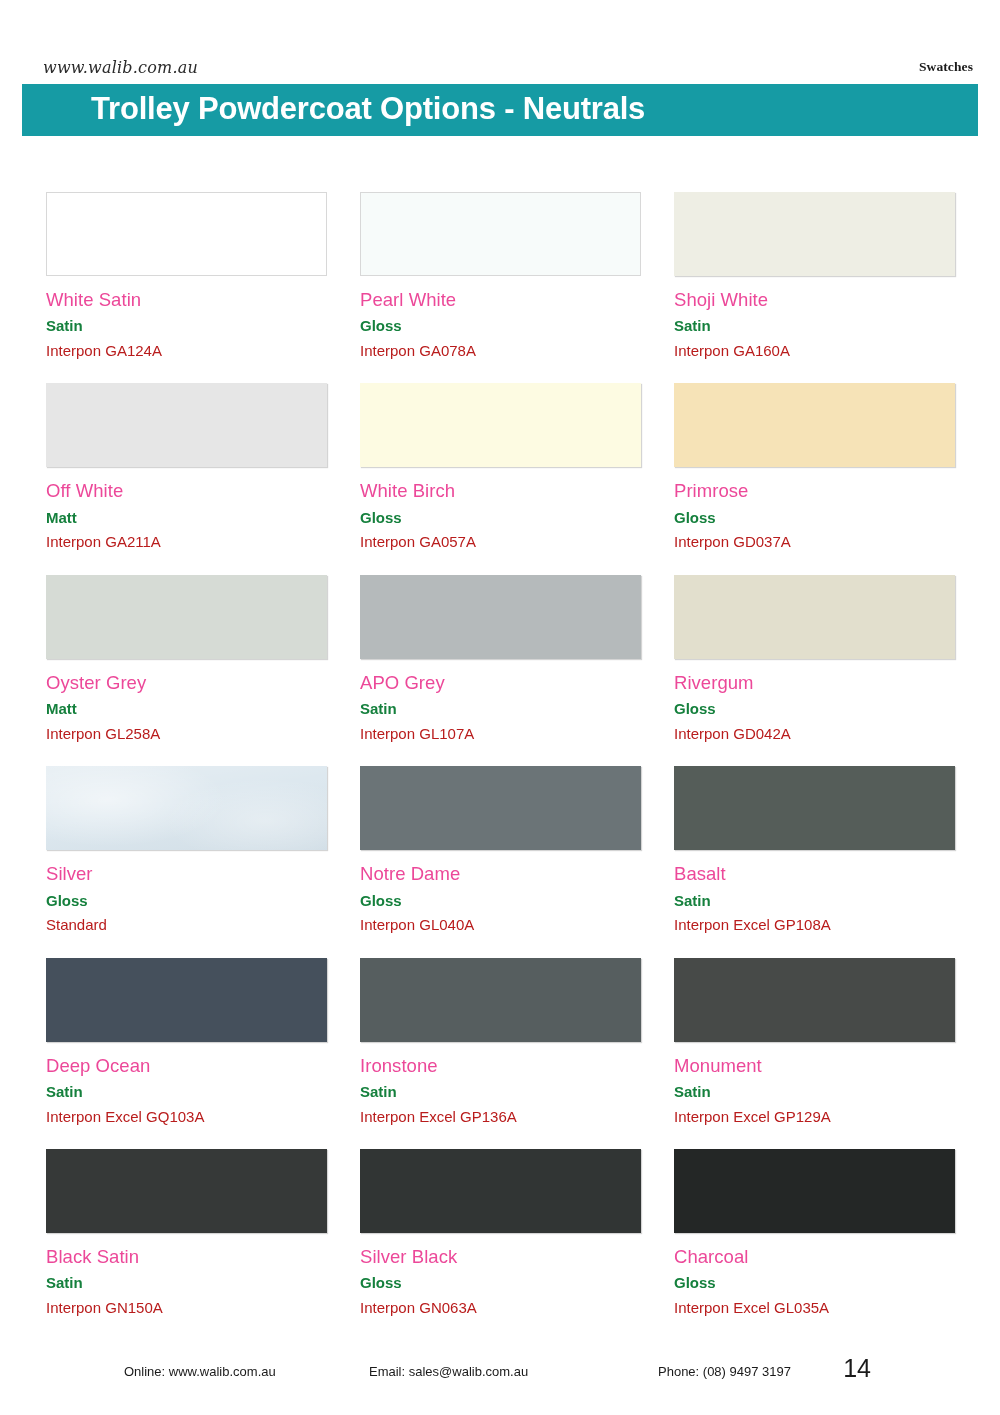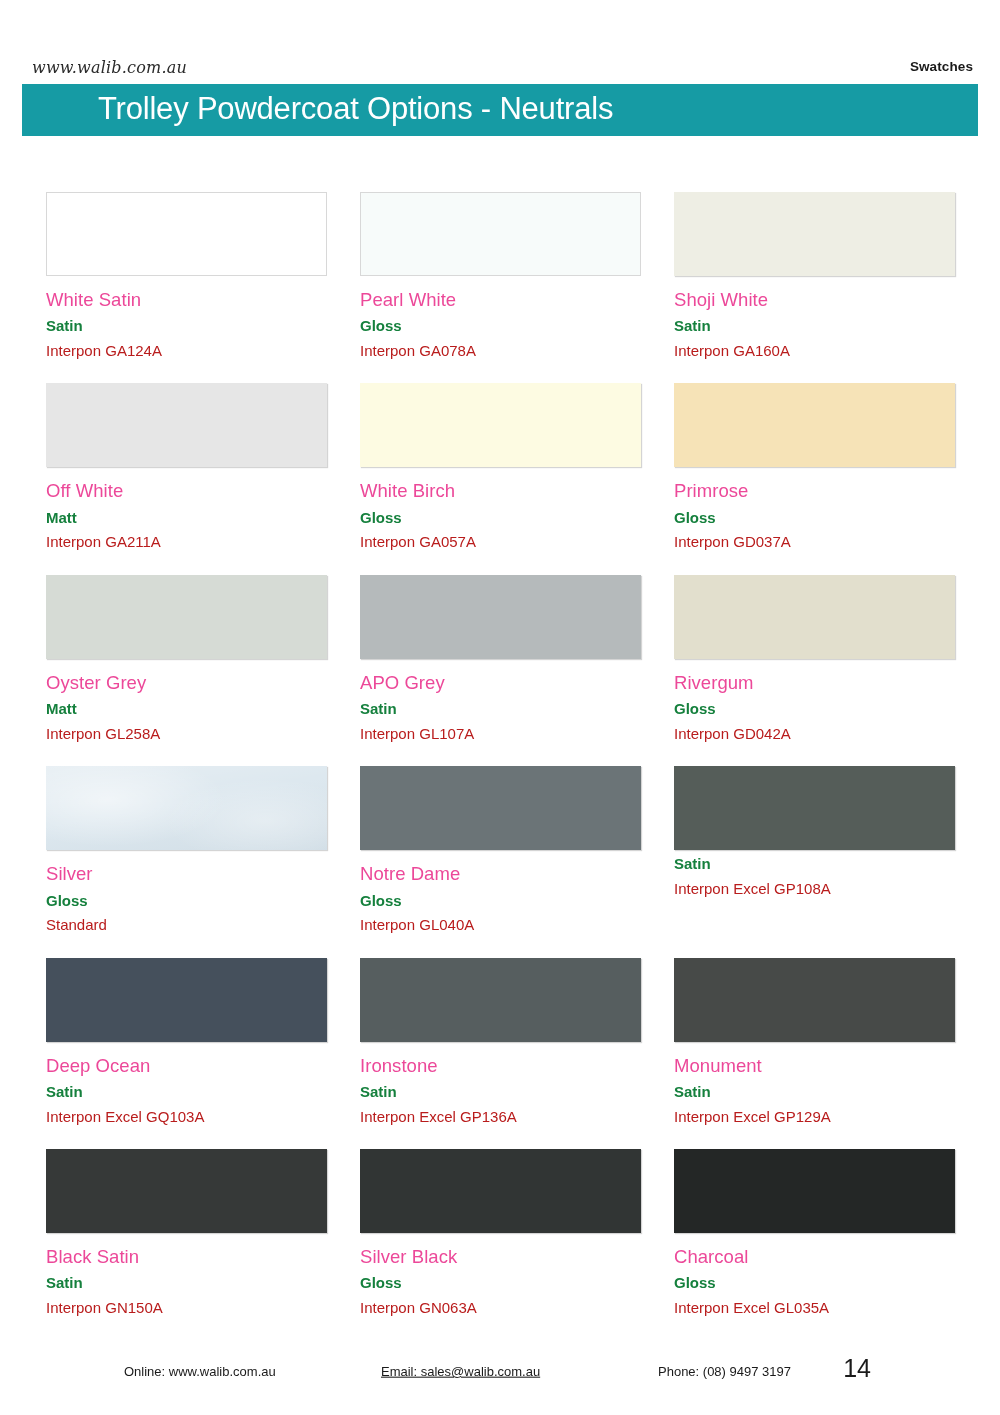--- a/index.html
+++ b/index.html
@@ -15,59 +15,60 @@
 
   
   .topbar {
     position: absolute;
     left: 0; top: 0;
     width: 1000px;
     height: 85px;
   }
   .site-url {
     position: absolute;
-    left: 32px;
+    left: 43px;
     top: 57px;
     font-family: "DejaVu Serif", serif;
     font-style: italic;
     font-size: 16px;
     color: #2b2b2b;
     letter-spacing: 0.2px;
     transform: scaleY(1.04);
     transform-origin: left top;
   }
   .section-tag {
     position: absolute;
     right: 27px;
     top: 59px;
     font-size: 13.5px;
     font-weight: bold;
     color: #1a1a1a;
     letter-spacing: 0.1px;
+    font-family: Liberation Serif, serif;
   }
 
   
   .banner {
     position: absolute;
     left: 22px;
     top: 84px;
     width: 956px;
     height: 52px;
     background: #169ba4;
   }
   .banner-title {
     position: absolute;
-    left: 76px;
+    left: 69px;
     top: 50%;
     transform: translateY(-52%);
     font-size: 31px;
     color: #ffffff;
     letter-spacing: -0.2px;
     white-space: nowrap;
-    font-weight: normal;
+    font-weight: bold;
   }
 
   
   .grid {
     position: absolute;
     left: 46px;
     top: 192px;
     width: 912px;
     display: grid;
     grid-template-columns: repeat(3, 281px);
@@ -129,21 +130,21 @@
   .footer-item {
     position: absolute;
     top: 10px;
     font-size: 13px;
     color: #1a1a1a;
     white-space: nowrap;
     transform: scaleY(1.05);
     transform-origin: left top;
   }
   .f-online { left: 124px; }
-  .f-email  { left: 381px; text-decoration: underline; }
+  .f-email  { left: 369px; }
   .f-phone  { left: 658px; }
   .page-num {
     position: absolute;
     right: 53px;
     top: 0px;
     font-size: 25px;
     color: #1a1a1a;
     font-weight: normal;
     transform: scaleY(1.05);
     transform-origin: right top;
@@ -225,20 +226,21 @@
       <div class="c-code">Standard</div>
     </div>
     <div class="swatch-card">
       <div class="chip" style="background: rgb(107, 116, 119);"></div>
       <div class="c-name">Notre Dame</div>
       <div class="c-finish">Gloss</div>
       <div class="c-code">Interpon GL040A</div>
     </div>
     <div class="swatch-card">
       <div class="chip" style="background: rgb(85, 93, 89);"></div>
+      <div class="c-name">Basalt</div>
       <div class="c-finish">Satin</div>
       <div class="c-code">Interpon Excel GP108A</div>
     </div>
     <div class="swatch-card">
       <div class="chip" style="background: rgb(69, 80, 92);"></div>
       <div class="c-name">Deep Ocean</div>
       <div class="c-finish">Satin</div>
       <div class="c-code">Interpon Excel GQ103A</div>
     </div>
     <div class="swatch-card">

